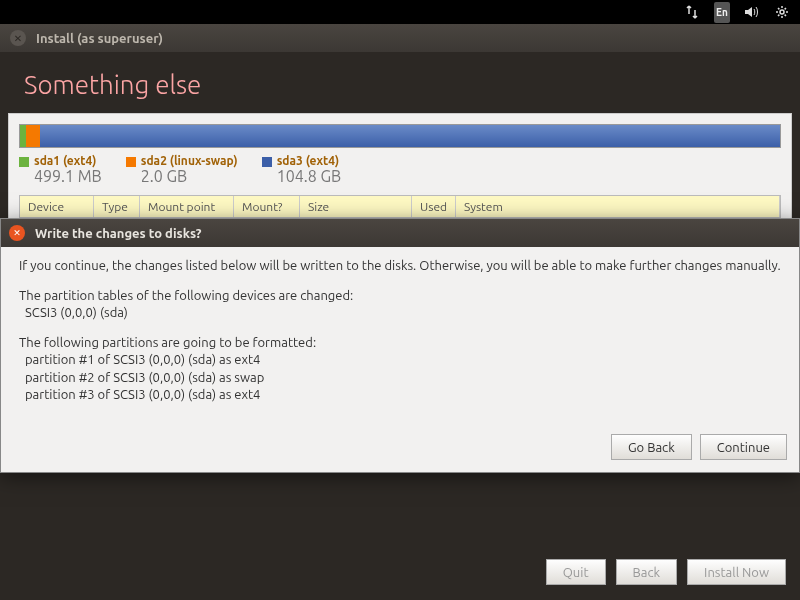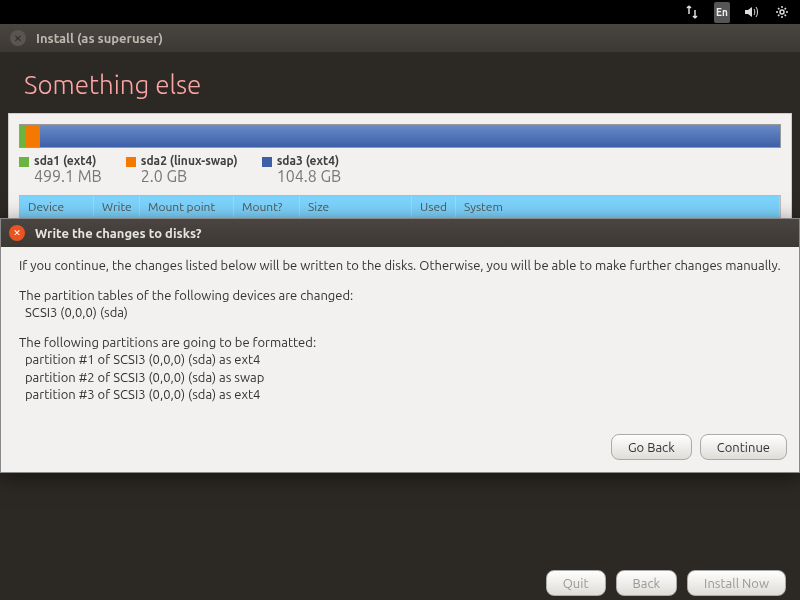--- a/index.html
+++ b/index.html
@@ -14,35 +14,35 @@
 .heading{color:#fca5a5;font-size:26px;font-weight:300;padding:18px 24px 14px}
 .panel{background:#f2f1f0;margin:0 8px;border:1px solid #ccc;padding:10px}
 .bar{height:24px;border:1px solid #999;display:flex;margin-bottom:6px}
 .seg1{background:#6cb33f;width:6px}
 .seg2{background:#f57900;width:14px}
 .seg3{background:linear-gradient(#6a8bc8,#3c5fa8);flex:1}
 .legend{display:flex;gap:24px;margin-bottom:10px}
 .legend-item{display:flex;align-items:flex-start;gap:5px}
 .sw{width:10px;height:10px;margin-top:3px}
 .sw.g{background:#6cb33f}.sw.o{background:#f57900}.sw.b{background:#3c5fa8}
-.lname{font-size:12px;font-weight:bold;color:#404040}
+.lname{font-size:12px;font-weight:bold;color:#a16207}
 .lsize{font-size:16px;color:#777}
-.thead{display:flex;border:1px solid #bbb;background:#7dd3fc;font-size:12px;color:#555}
+.thead{display:flex;border:1px solid #bbb;background:#fef9c3;font-size:12px;color:#555}
 .thead>div{padding:4px 8px;border-right:1px solid #ccc}
 .th1{width:74px}.th2{width:46px}.th3{width:94px}.th4{width:66px}.th5{width:112px}.th6{width:44px}.th7{flex:1}
 .dialog{position:absolute;top:218px;left:0;right:0;background:#f2f1f0;border:1px solid #888;box-shadow:0 4px 20px rgba(0,0,0,.5)}
 .dlgbar{height:28px;background:linear-gradient(#4a4540,#3c3834);display:flex;align-items:center;padding:0 8px;gap:10px}
 .dlgbar .closec{width:16px;height:16px;border-radius:50%;background:#e95420;display:flex;align-items:center;justify-content:center;font-size:9px;color:#fff}
 .dlgbar .dtitle{color:#e8e5df;font-weight:bold;font-size:13px}
 .dlgbody{padding:10px 18px;font-size:13px;color:#333;line-height:1.35}
 .dlgbody p{margin-bottom:12px}
 .dlgbody .in{padding-left:6px}
 .dlgbtns{display:flex;justify-content:flex-end;gap:8px;padding:8px 12px 12px}
-.btn{background:linear-gradient(#fefefe,#e0ddd8);border:1px solid #aaa;border-radius:8px;padding:5px 16px;font-size:13px;color:#333;cursor:pointer}
-.bottombtns{position:absolute;bottom:4px;right:14px;display:flex;gap:10px}
+.btn{background:linear-gradient(#fefefe,#e0ddd8);border:1px solid #aaa;border-radius:0;padding:5px 16px;font-size:13px;color:#333;cursor:pointer}
+.bottombtns{position:absolute;bottom:15px;right:14px;display:flex;gap:10px}
 .btn.dim{color:#999}
 svg{display:block}
 </style>
 </head>
 <body>
 
 <div class="topbar">
   <span class="ic">
       <svg width="14" height="14" viewBox="0 0 14 14">
         <path d="M4 1v8M4 1l-2 2M4 1l2 2M10 13V5M10 13l-2-2M10 13l2-2" stroke="#ddd" stroke-width="1.5" fill="none"></path>
@@ -95,21 +95,21 @@
       <div class="legend-item">
         <div class="sw b"></div>
         <div>
             <div class="lname">sda3 (ext4)</div>
             <div class="lsize">104.8 GB</div>
           </div>
       </div>
     </div>
     <div class="thead">
       <div class="th1">Device</div>
-      <div class="th2">Write</div>
+      <div class="th2">Type</div>
       <div class="th3">Mount point</div>
       <div class="th4">Mount?</div>
       <div class="th5">Size</div>
       <div class="th6">Used</div>
       <div class="th7">System</div>
     </div>
   </div>
 
   <div class="bottombtns">
     <button class="btn dim">Quit</button>

